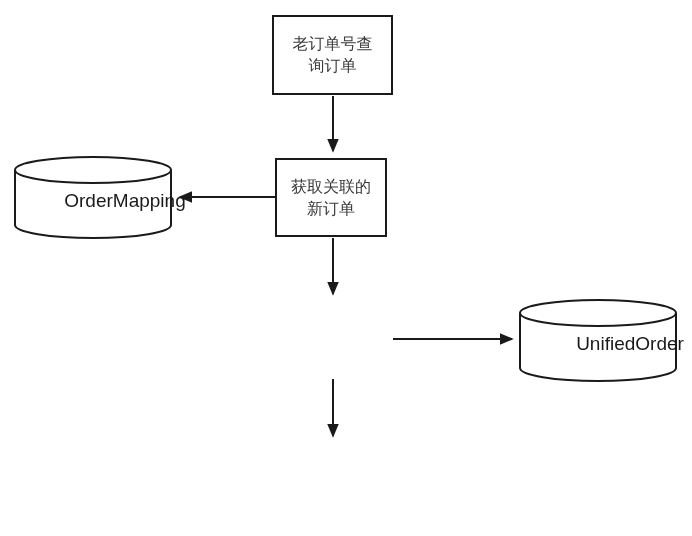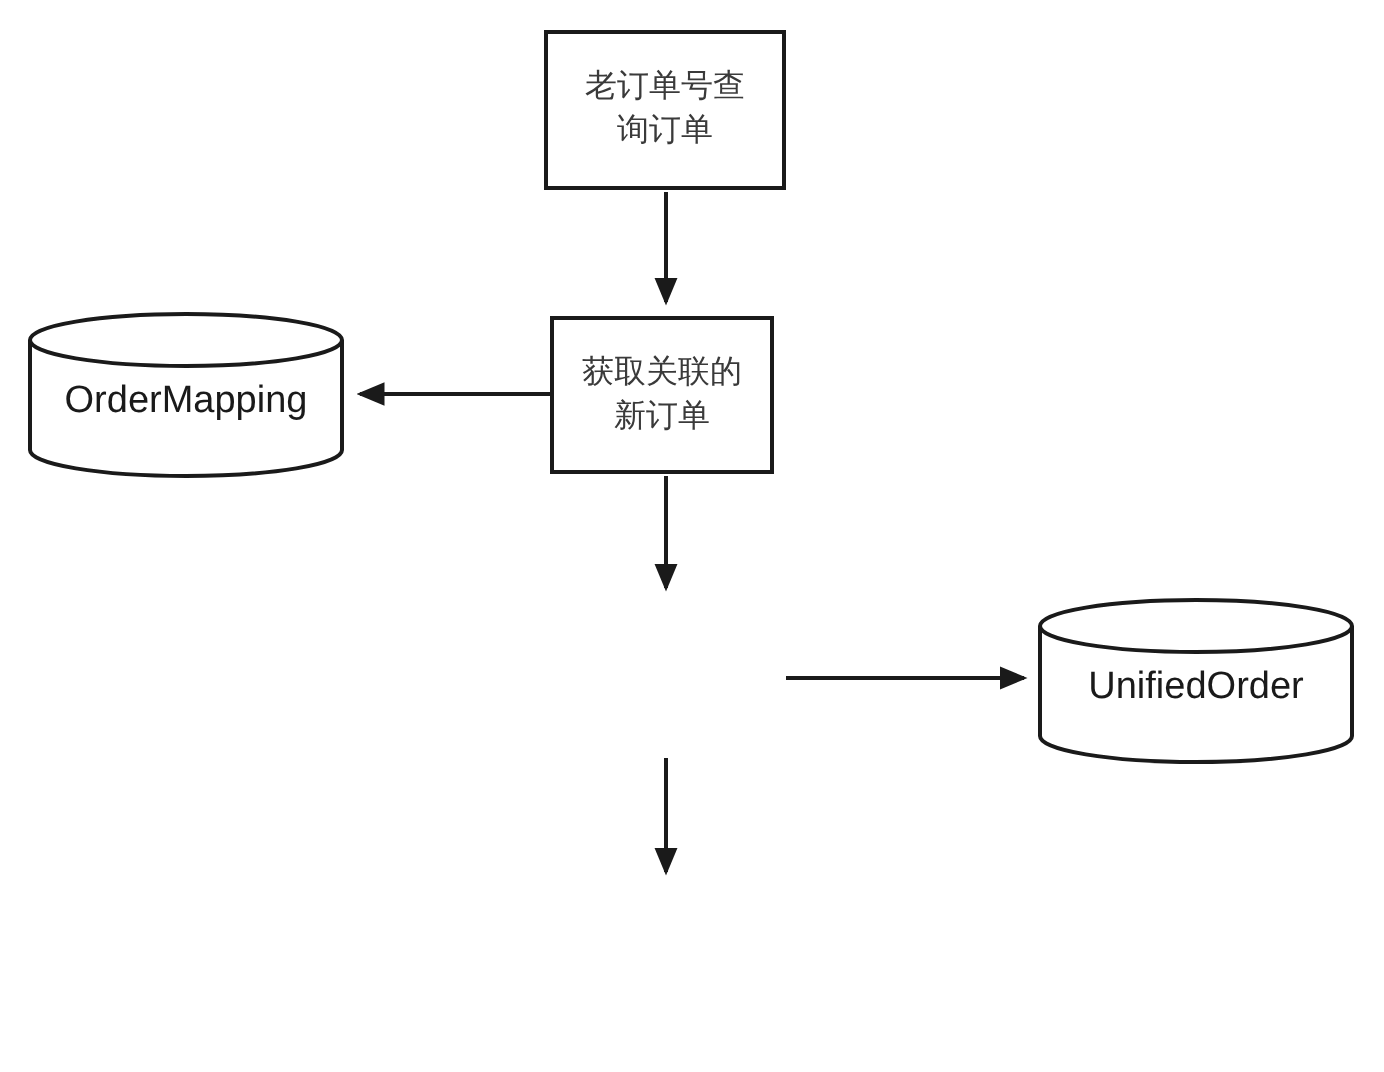--- a/index.html
+++ b/index.html
@@ -44,20 +44,21 @@
   .db-label {
     position: absolute;
     box-sizing: border-box;
     display: flex;
     align-items: center;
     justify-content: center;
     text-align: center;
     color: #1a1a1a;
     font-size: 19px;
     padding-top: 6px;
+    margin-left: 32px;
   }
   
   .n-old-order   { left: 272px; top: 15px;  width: 121px; height: 80px; }
   .n-get-assoc   { left: 275px; top: 158px; width: 112px; height: 79px; }
   .n-query-new   { left: 275px; top: 300px; width: 118px; height: 78px; }
   .n-return      { left: 274px; top: 442px; width: 119px; height: 78px; }
   .l-ordermapping { left: 14px;  top: 157px; width: 158px; height: 81px; }
   .l-unifiedorder { left: 519px; top: 300px; width: 158px; height: 81px; }
 </style>
 </head>

